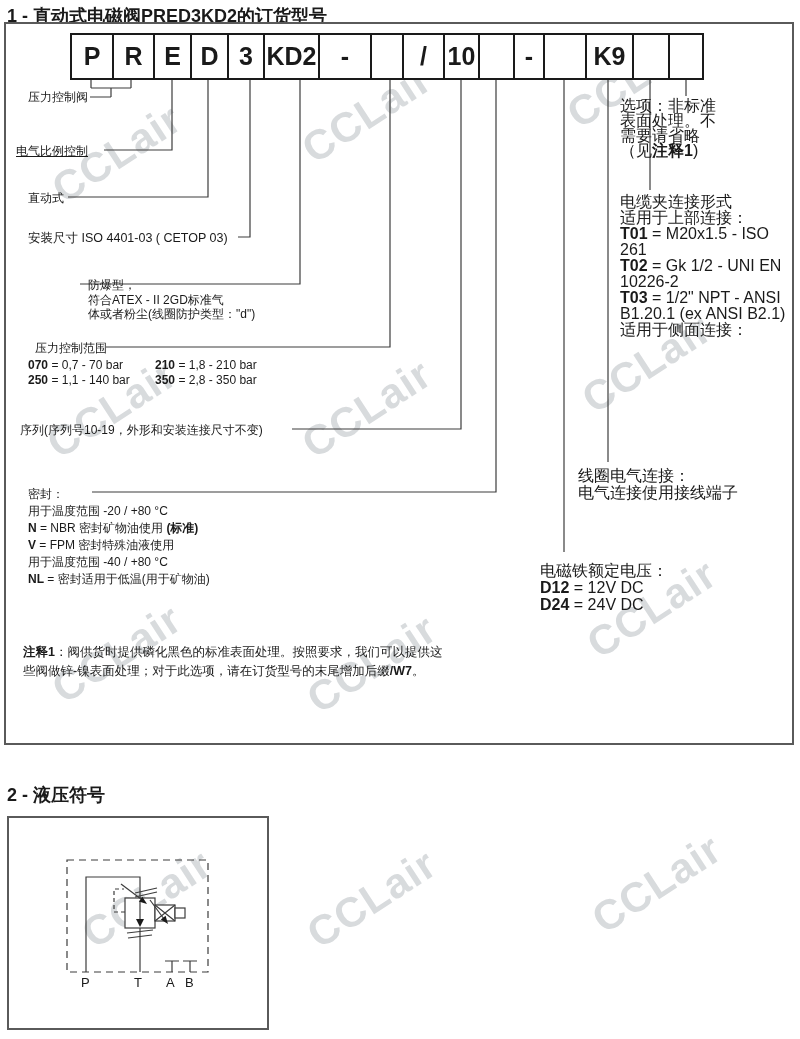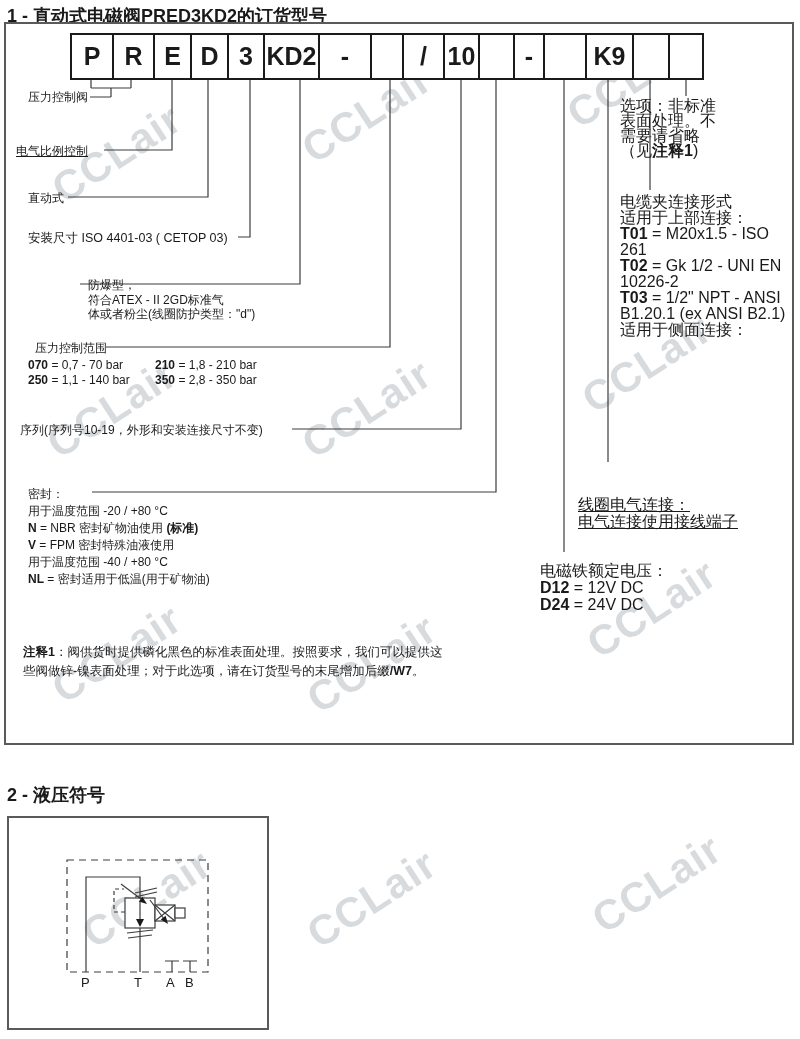--- a/index.html
+++ b/index.html
@@ -137,21 +137,21 @@
 
   <div class="blk" style="left:620px;top:194px;width:172px;">
     <div>电缆夹连接形式</div>
     <div>适用于上部连接：</div>
     <div><b>T01</b> <span>= M20x1.5 - ISO 261</span></div>
     <div><b>T02</b> <span>= Gk 1/2 - UNI EN 10226-2</span></div>
     <div><b>T03</b> <span>= 1/2" NPT - ANSI B1.20.1 (ex ANSI B2.1)</span></div>
     <div>适用于侧面连接：</div>
   </div>
 
-  <div class="blk" style="left:578px;top:496px;line-height:17px;text-decoration:underline;">
+  <div class="blk" style="left:578px;top:467px;line-height:17px;">
     <div>线圈电气连接：</div>
     <div>电气连接使用接线端子</div>
   </div>
 
   <div class="blk" style="left:540px;top:562px;line-height:17px;">
     <div>电磁铁额定电压：</div>
     <div><b>D12</b> <span>= 12V DC</span></div>
     <div><b>D24</b> <span>= 24V DC</span></div>
   </div>
 

